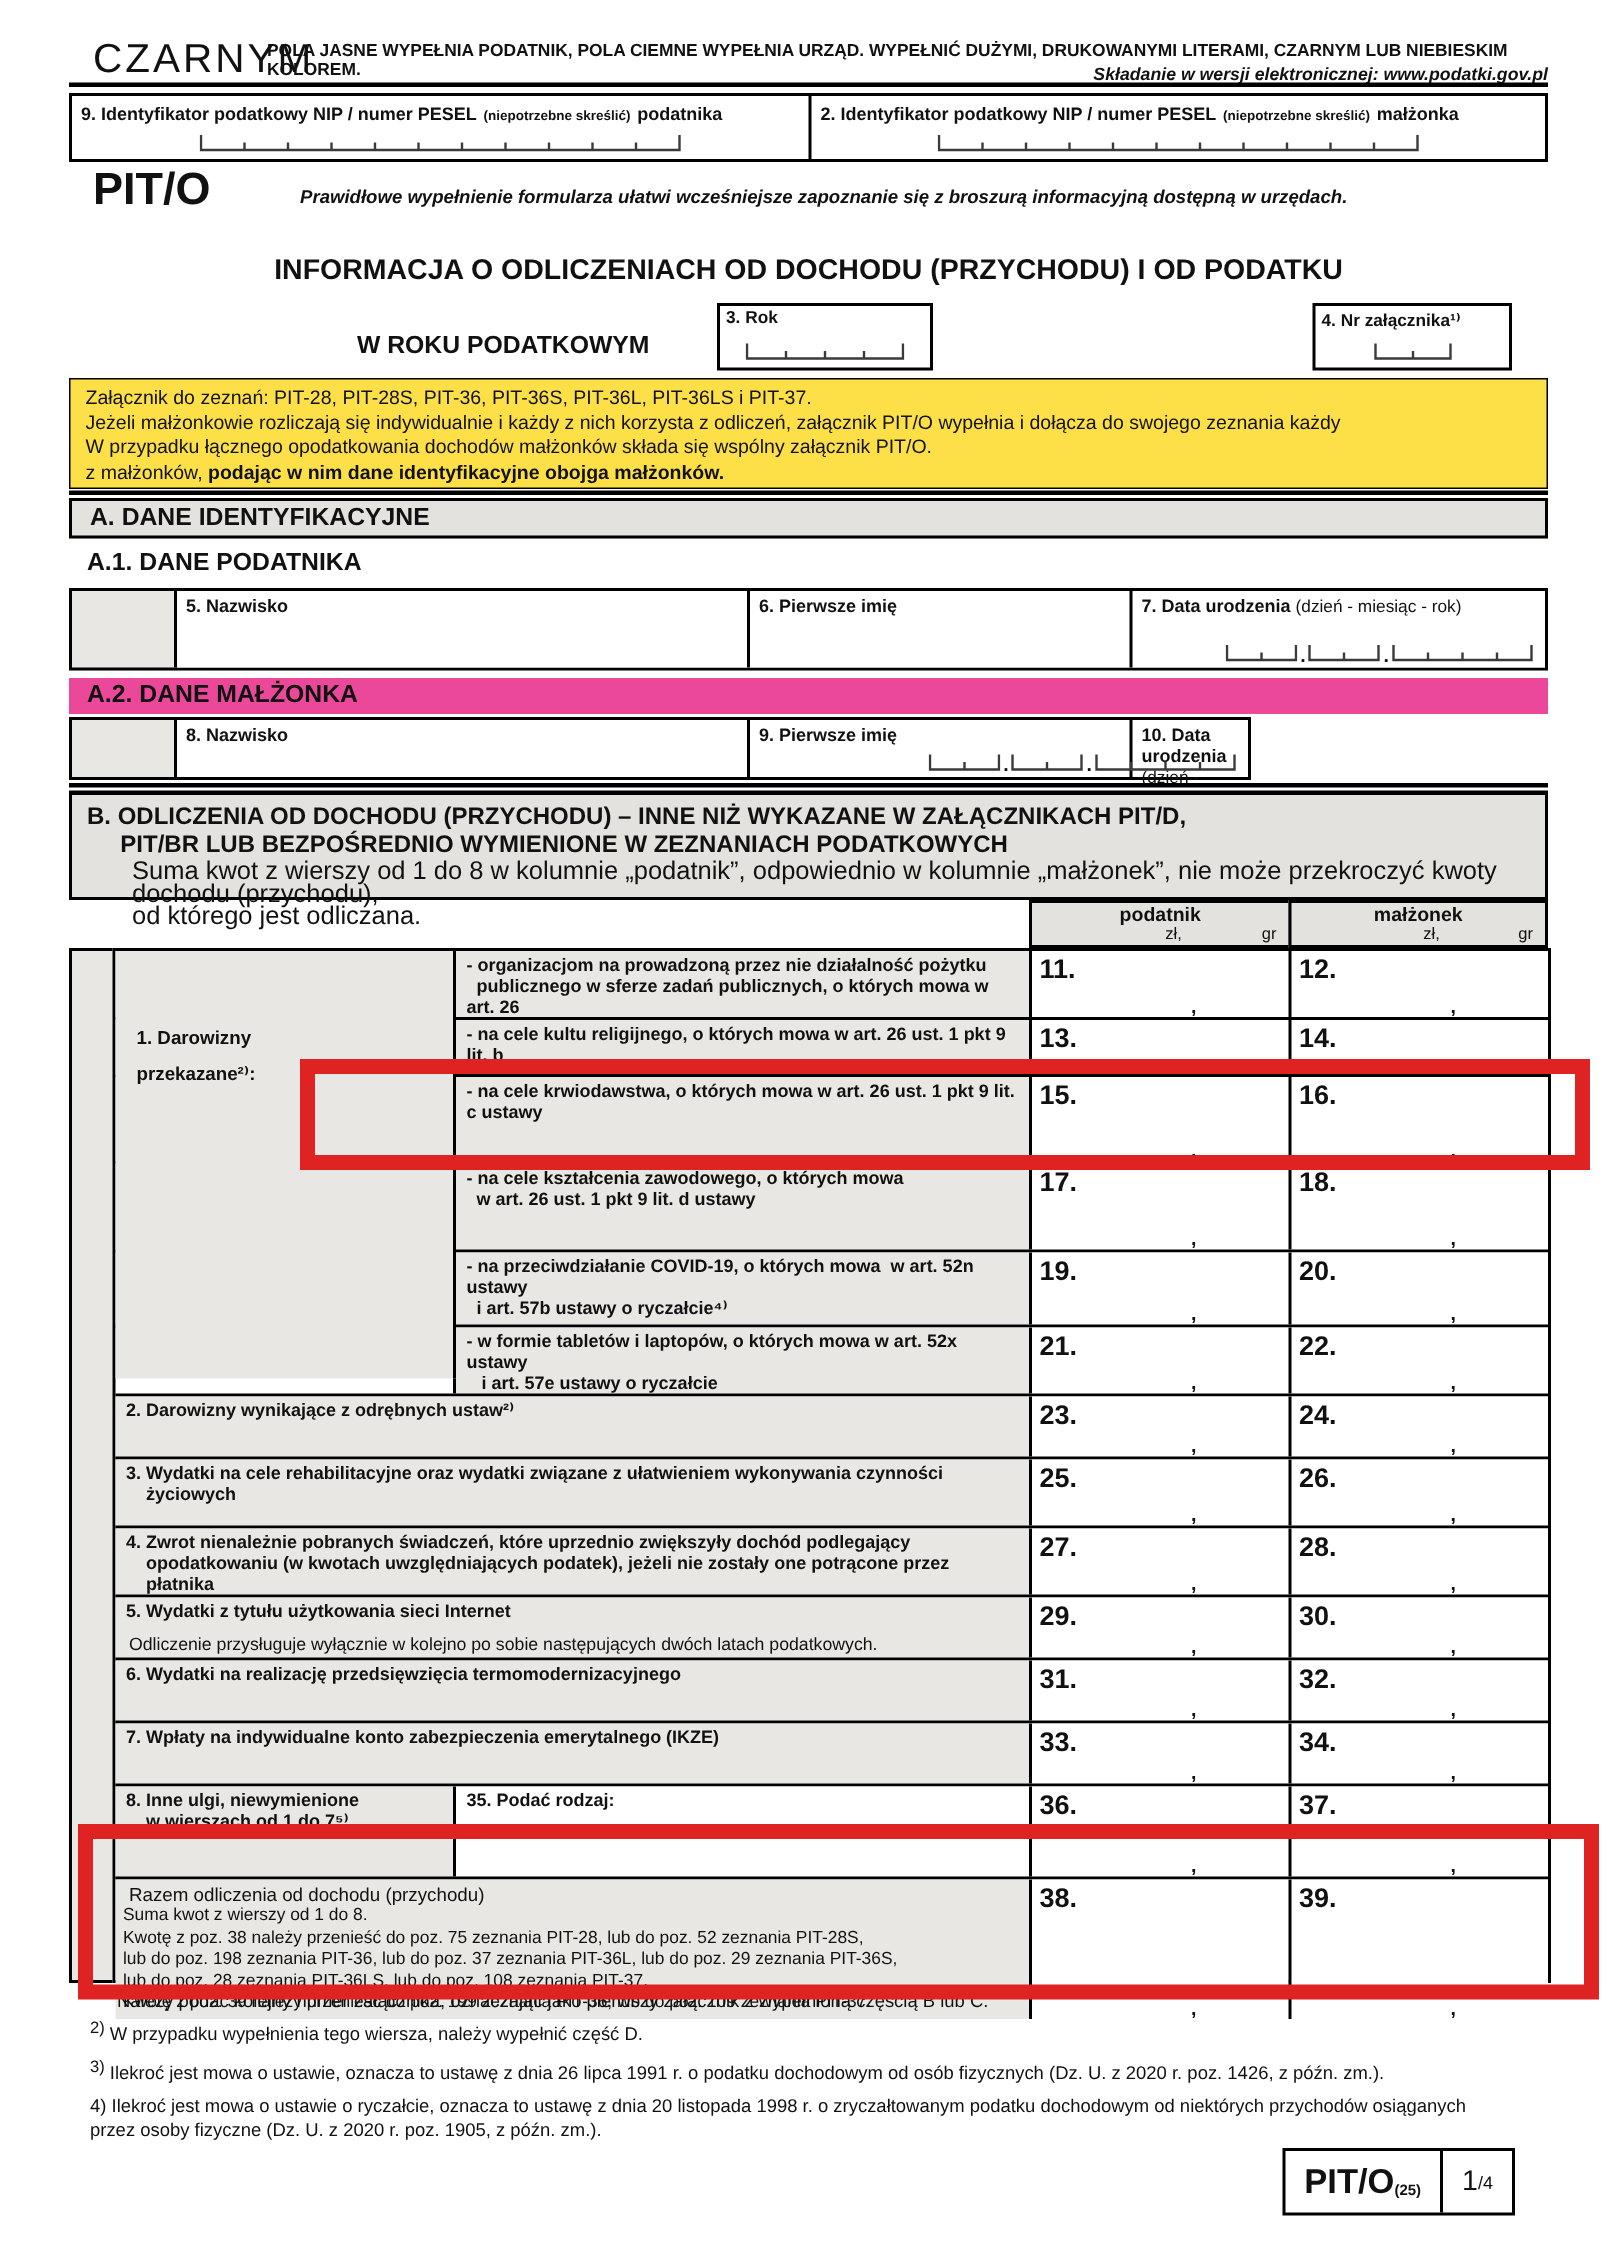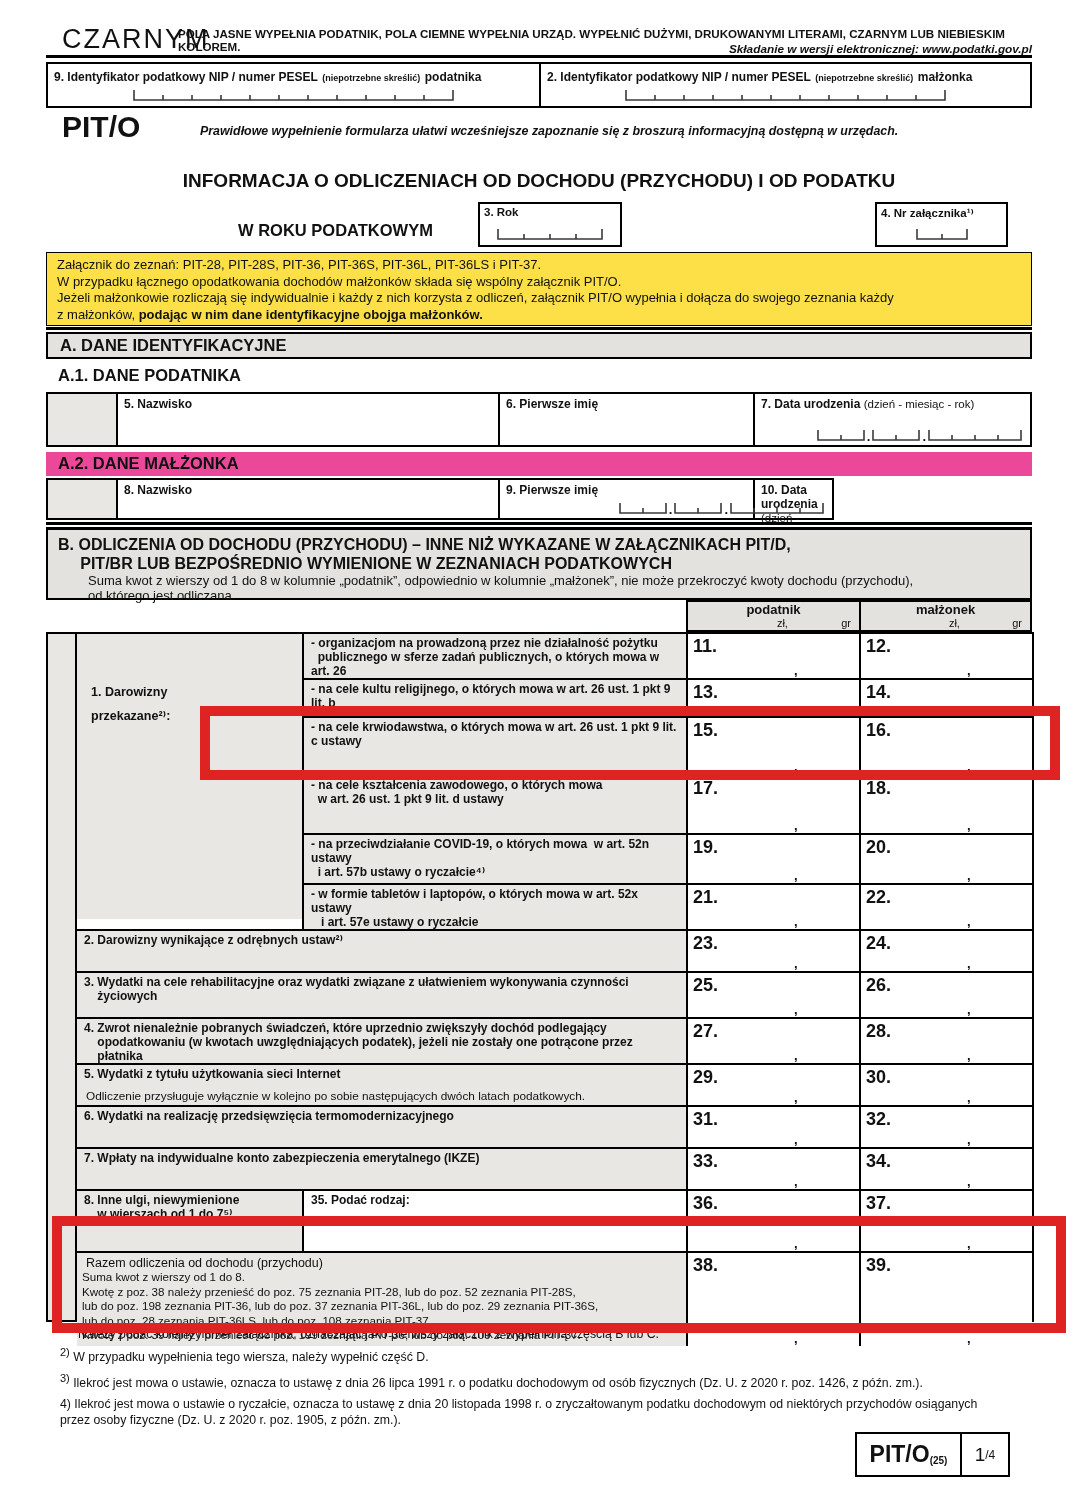--- a/index.html
+++ b/index.html
@@ -39,21 +39,21 @@
   .ptable{left:46px;box-sizing:border-box;border:2px solid #000;background:#e8e7e4;display:flex;}
   .ptable .strip{flex:0 0 70px;border-right:2px solid #000;box-sizing:border-box;}
   .ptable .cell{background:#fff;box-sizing:border-box;padding:3px 6px;font-size:12px;font-weight:bold;position:relative;}
   .ptable .cell+.cell{border-left:2px solid #000;}
   .ptable .note{font-weight:normal;font-size:11.5px;}
   .dcomb{position:absolute;right:8px;bottom:3px;display:flex;align-items:flex-end;gap:2px;}
   .dot{font-size:13px;font-weight:bold;line-height:10px;}
   
   .bbar{top:528px;height:72px;padding:5px 10px;box-sizing:border-box;}
   .btitle{font-size:16px;line-height:19px;font-weight:bold;}
-  .bnote{font-size:13px;line-height:15px;font-weight:normal;padding-left:30px;}
+  .bnote{font-size:17px;line-height:15px;font-weight:normal;padding-left:30px;}
   .colhead{position:absolute;top:600px;height:32px;border:2px solid #000;box-sizing:border-box;
            background:#e3e2df;text-align:center;}
   .colhead .cname{font-size:13px;font-weight:bold;line-height:15px;}
   .colhead .zl{position:absolute;left:52%;bottom:1px;font-size:11px;}
   .colhead .gr{position:absolute;right:8px;bottom:1px;font-size:11px;}
   
   .bstrip{left:46px;top:632px;width:988px;height:690px;background:#e8e7e4;border:2px solid #000;box-sizing:border-box;}
   .btable{left:75px;top:632px;width:959px;height:690px;border:2px solid #000;box-sizing:border-box;background:#fff;}
   .brow{display:flex;position:relative;}
   .brow+.brow{border-top:2px solid #000;}
@@ -148,22 +148,22 @@
         <span class="comb">
           <svg class="comb" width="52" height="14" viewBox="0 0 52 14">
             <path d="M1 2 V12 H51 V2 M26 7 V12" fill="none" stroke="#3a3a3a" stroke-width="1.6"></path>
           </svg>
         </span>
       </div>
   </div>
 
   <div class="abs intro">
     <div>Załącznik do zeznań: PIT-28, PIT-28S, PIT-36, PIT-36S, PIT-36L, PIT-36LS i PIT-37.</div>
+    <div>Jeżeli małżonkowie rozliczają się indywidualnie i każdy z nich korzysta z odliczeń, załącznik PIT/O wypełnia i dołącza do swojego zeznania każdy</div>
     <div>W przypadku łącznego opodatkowania dochodów małżonków składa się wspólny załącznik PIT/O.</div>
-    <div>Jeżeli małżonkowie rozliczają się indywidualnie i każdy z nich korzysta z odliczeń, załącznik PIT/O wypełnia i dołącza do swojego zeznania każdy</div>
     <div><span>z małżonków, </span><span class="b">podając w nim dane identyfikacyjne obojga małżonków.</span></div>
   </div>
 
   <div class="abs dbl" style="top:327px"></div>
 
   <div class="abs bar graybar abar">A. DANE IDENTYFIKACYJNE</div>
   <div class="abs bar a1bar">A.1. DANE PODATNIKA</div>
 
   <div class="abs ptable" style="top:392px;width:986px;height:55px">
     <div class="strip"></div>

